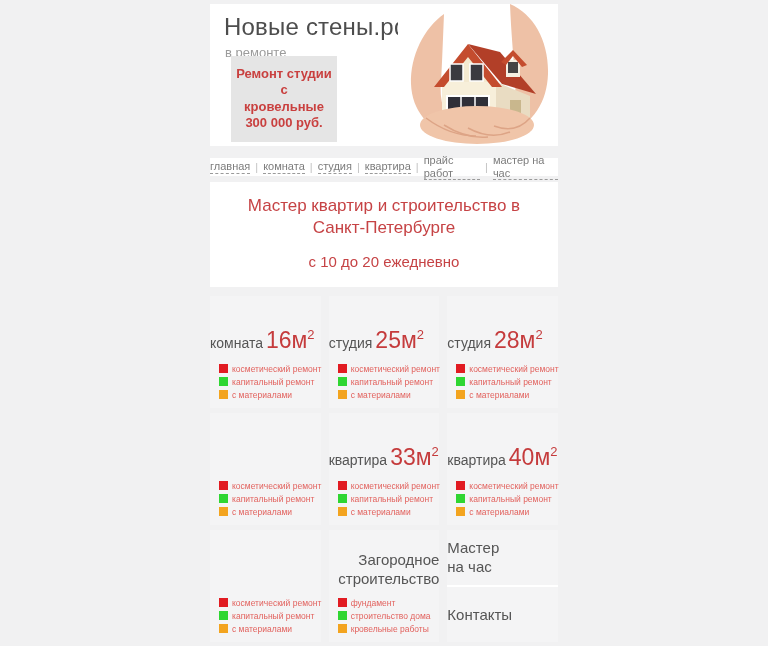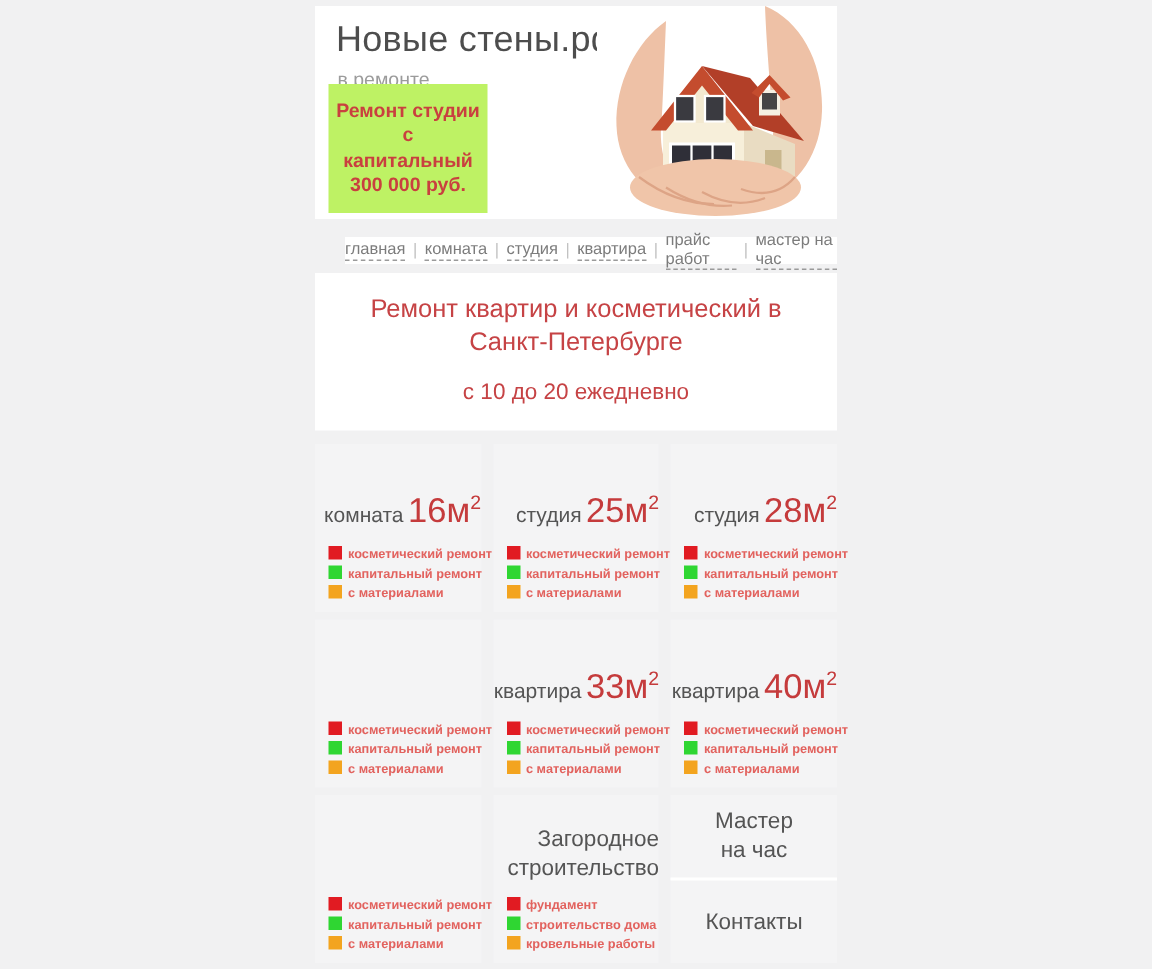--- a/index.html
+++ b/index.html
@@ -9,66 +9,66 @@
     font-family:"Liberation Sans", sans-serif;
     overflow:hidden;
   }
   .page { width:348px; margin:0 auto; padding-top:4px; }
   .white { background:#ffffff; }
 
   
   .header { height:142px; position:relative; margin-bottom:12px; }
   .site-title { position:absolute; left:14px; top:9px; font-size:24px; color:#4d4d4d; letter-spacing:0.2px; }
   .site-subtitle { position:absolute; left:15px; top:41px; font-size:13px; color:#9b9b9b; line-height:1.3; }
-  .promo { position:absolute; left:9px; bottom:4px; width:106px; background:#bef264;
+  .promo { position:absolute; left:21px; bottom:4px; width:106px; background:#e5e5e5;
            color:#c9403f; font-size:13px; font-weight:bold; text-align:center;
            padding:10px 0 11px; line-height:1.25; }
   .hero { position:absolute; right:2px; top:0; width:158px; height:142px; }
 
   
   .nav { height:18px; display:flex; align-items:center; 
-         margin-bottom:6px; font-size:11px;margin-left:20px; }
+         margin-bottom:6px; font-size:11px; }
   .nav-link { color:#7c7c7c; border-bottom:1px dashed #9a9a9a; cursor:pointer; line-height:1.1; }
   .nav-sep { color:#c2c2c2; margin:0 5px; }
 
   
   .intro { text-align:center; padding:13px 0 15px; margin-bottom:9px; color:#c64345; }
   .intro-heading { font-size:17px; line-height:1.28; }
   .intro-phone { font-size:15px; margin-top:13px; line-height:1.35; }
 
   
   .grid { display:grid; grid-template-columns:repeat(3,1fr); gap:5px 8px; }
   .card { background:#f4f4f5; height:112px; position:relative; cursor:pointer; }
-  .card-title { text-align:right; padding-top:31px; color:#555555; font-size:14px; white-space:nowrap; }
+  .card-title { text-align:left; padding-top:31px; color:#555555; font-size:14px; white-space:nowrap; }
   .size { color:#c53b3c; font-size:23px; margin-left:3px; }
   .size sup { font-size:13px; }
   .title2 { text-align:right; padding-top:20px; font-size:15px; color:#555555; line-height:1.3; }
-  .legend { position:absolute; left:9px; bottom:8px;font-weight:bold; }
+  .legend { position:absolute; left:9px; bottom:8px; }
   .legend-row { display:flex; align-items:center; margin-top:3px; }
   .swatch { width:9px; height:9px; margin-right:4px; flex:none; }
   .legend-label { font-size:8.5px; color:#e2625e; white-space:nowrap; }
 
   .card-links { display:flex; flex-direction:column; cursor:default; }
-  .link-section { flex:1; display:flex; flex-direction:column; align-items:center;
+  .link-section { flex:1; display:flex; flex-direction:column; 
                   justify-content:center; font-size:15px; color:#555555; line-height:1.3; cursor:pointer; }
   .link-section.top { border-bottom:2px solid #ffffff; }
 </style>
 </head>
 <body>
 
 <div class="page">
 
   <div class="white header">
     <div class="site-title">Новые стены.рф</div>
     <div class="site-subtitle">
       <div>в ремонте</div>
     </div>
     <div class="promo">
       <div>Ремонт студии с</div>
-      <div>капитальный</div>
+      <div>кровельные</div>
       <div>300 000 руб.</div>
     </div>
     <svg class="hero" viewBox="0 0 158 142" xmlns="http://www.w3.org/2000/svg">
       <rect x="0" y="0" width="158" height="142" fill="#ffffff"></rect>
 
       <path d="M112,0 C136,10 151,38 150,70 C149,100 133,124 102,132 C114,112 119,94 117,76 C116,58 113,28 112,0 Z" fill="#eec1a6"></path>
       <path d="M46,10 C26,24 12,52 13,80 C14,106 30,127 58,132 C46,112 41,95 43,78 C44,60 45,34 46,10 Z" fill="#eec1a6"></path>
 
       <polygon points="70,40 104,80 138,90 102,48" fill="#b23f28"></polygon>
 
@@ -108,21 +108,21 @@
     <span class="nav-sep">|</span>
     <span class="nav-link">квартира</span>
     <span class="nav-sep">|</span>
     <span class="nav-link">прайс работ</span>
     <span class="nav-sep">|</span>
     <span class="nav-link">мастер на час</span>
   </div>
 
   <div class="white intro">
     <div class="intro-heading">
-      <div>Ремонт квартир и косметический в</div>
+      <div>Мастер квартир и строительство в</div>
       <div>Санкт-Петербурге</div>
     </div>
     <div class="intro-phone">
       <div>с 10 до 20 ежедневно</div>
     </div>
   </div>
 
   <div class="grid">
 
     <div class="card">

